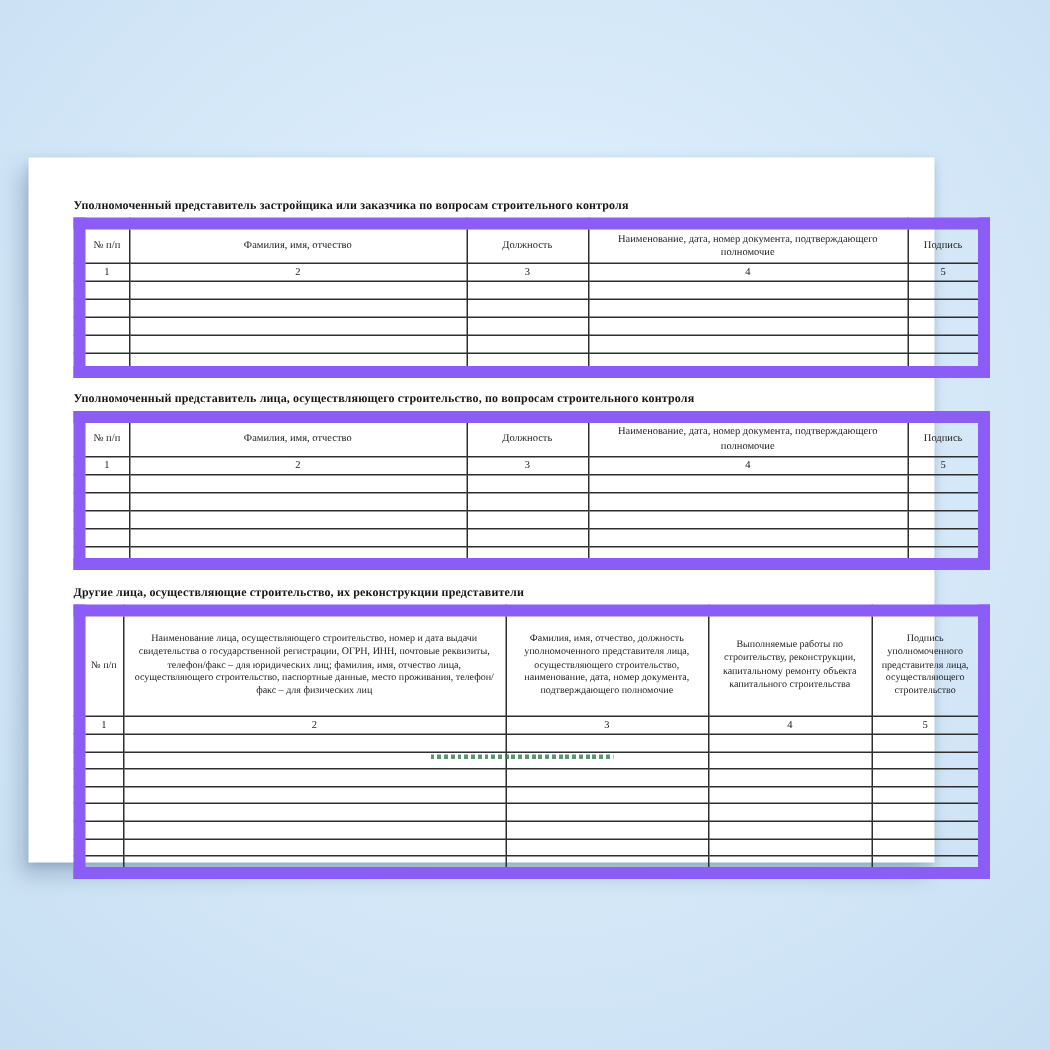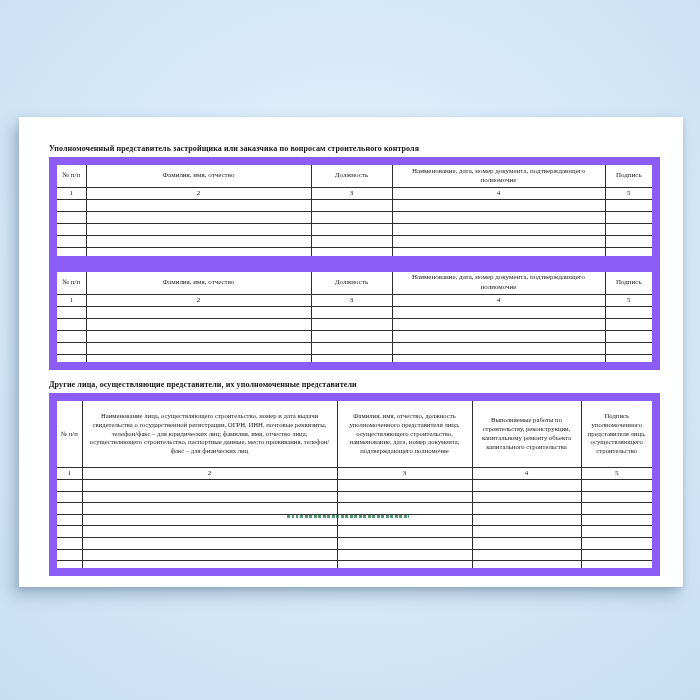--- a/index.html
+++ b/index.html
@@ -2,21 +2,21 @@
 <html><head>
 <meta charset="utf-8">
 <style>
   html,body{margin:0;padding:0;}
   body{
     width:700px;height:700px;overflow:hidden;position:relative;
     background:radial-gradient(circle at 50% 42%, #e8f3fc 0%, #d9ebfa 42%, #c7def2 100%);
     font-family:"Liberation Serif","DejaVu Serif",serif;
   }
   .page{
-    position:absolute;left:19px;top:117px;width:664px;height:470px;
+    position:absolute;left:19px;top:105px;width:604px;height:470px;
     background:#ffffff;box-sizing:border-box;
     padding:27px 31px 0 30px;color:#161616;
     box-shadow:-6px 8px 14px rgba(96,124,152,.42), 0 2px 5px rgba(96,124,152,.30);
   }
   .section-title{
     font-weight:bold;font-size:8px;line-height:10px;margin:0 0 3px 0;
     white-space:nowrap;letter-spacing:.1px;
   }
   .mt1{margin-top:9px;}
   .mt2{margin-top:10px;}
@@ -100,20 +100,21 @@
         <tr class="blank">
           <td></td>
           <td></td>
           <td></td>
           <td></td>
           <td></td>
         </tr>
       </tbody>
   </table>
 
+  <div class="section-title mt1">Уполномоченный представитель лица, осуществляющего строительство, по вопросам строительного контроля</div>
   <table class="form t12">
     <colgroup>
       <col style="width:33px">
         <col style="width:225px">
         <col style="width:81px">
         <col style="width:213px">
         <col style="width:51px">
     </colgroup>
     <thead>
       <tr class="head">
@@ -163,21 +164,21 @@
         <tr class="blank">
           <td></td>
           <td></td>
           <td></td>
           <td></td>
           <td></td>
         </tr>
       </tbody>
   </table>
 
-  <div class="section-title mt2">Другие лица, осуществляющие представители, их уполномоченные представители</div>
+  <div class="section-title mt2">Другие лица, осуществляющие строительство, их реконструкции представители</div>
   <table class="form t3">
     <colgroup>
       <col style="width:29px">
         <col style="width:255px">
         <col style="width:135px">
         <col style="width:109px">
         <col style="width:75px">
     </colgroup>
     <thead>
       <tr class="head">

